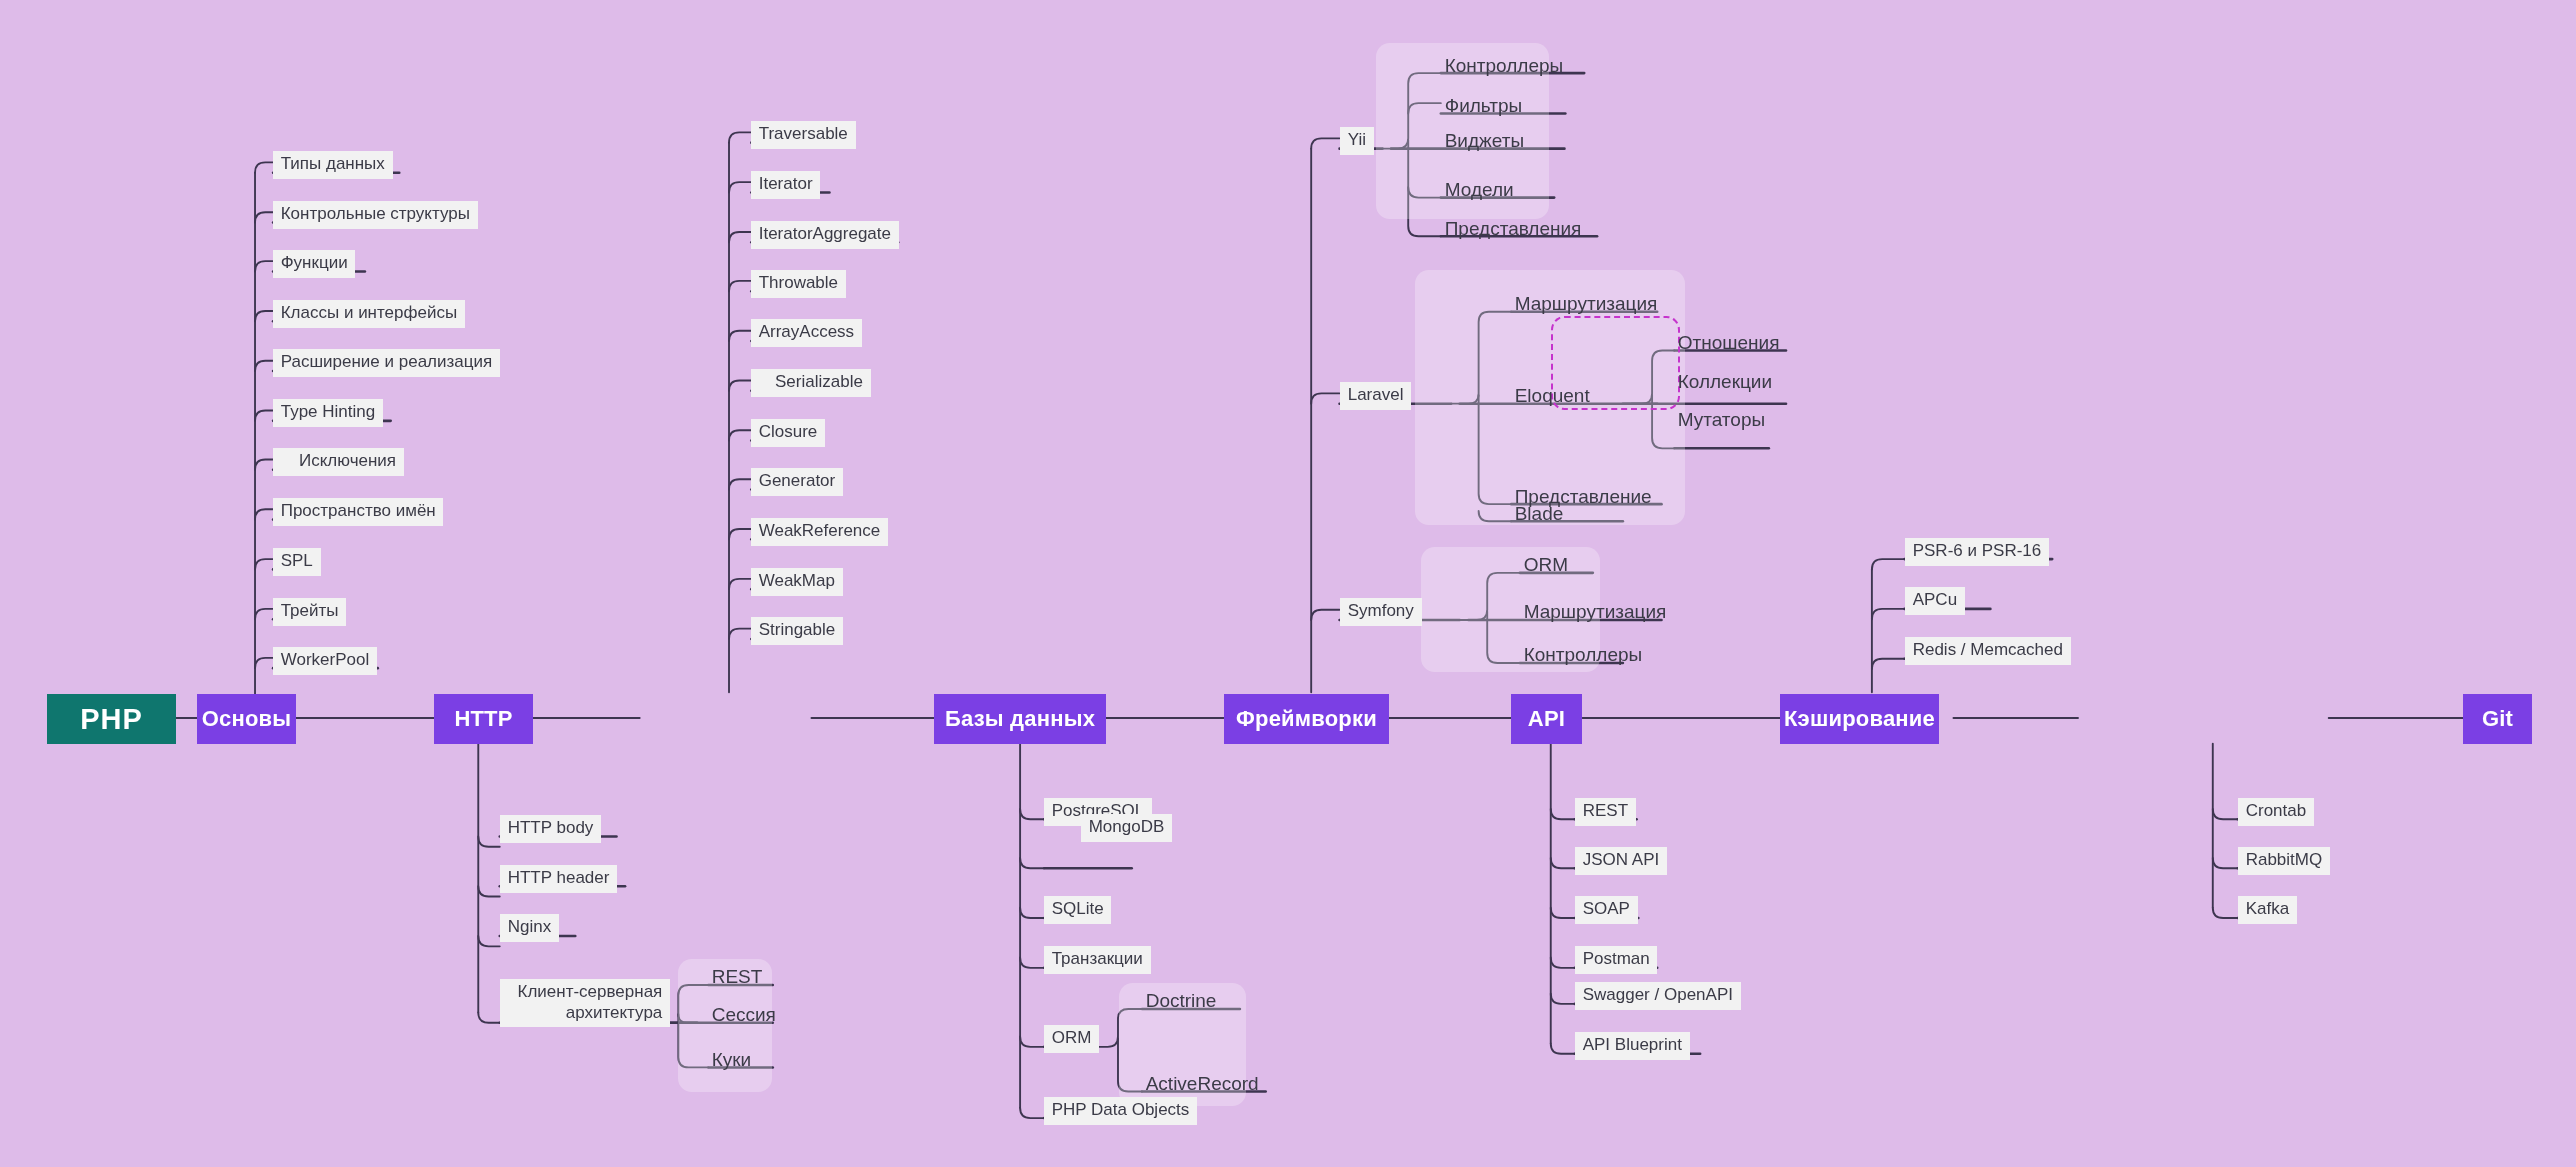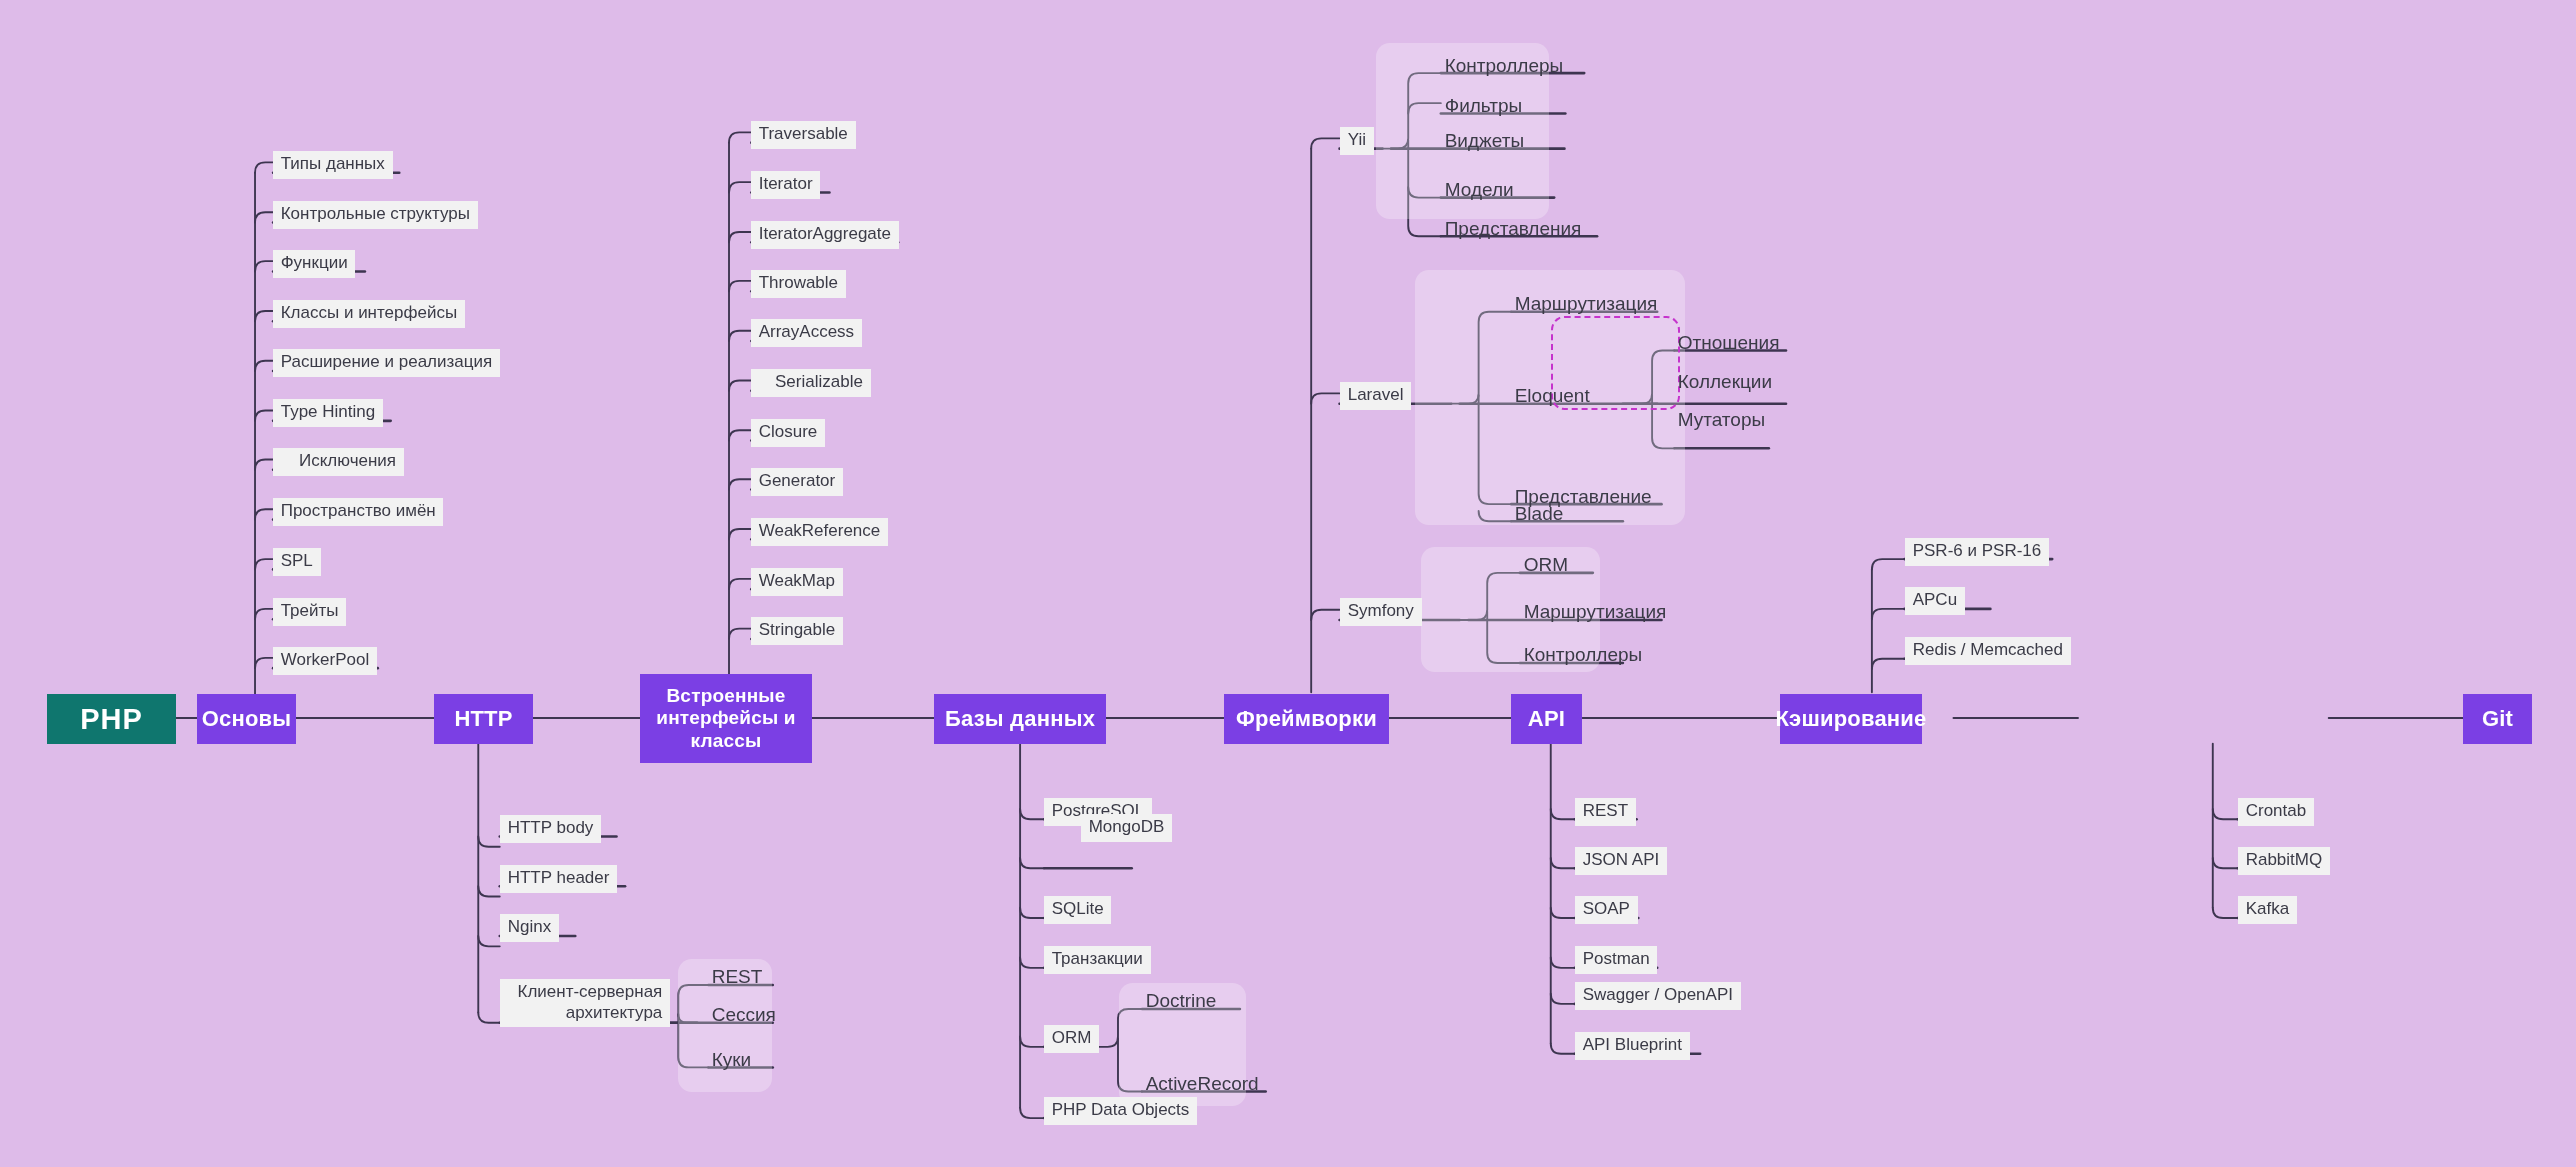--- a/index.html
+++ b/index.html
@@ -260,37 +260,34 @@
   </div>
 
   <div class="mnode" style="left:197px;top:694px;width:99px;height:50px;">
     <span>Основы</span>
   </div>
 
   <div class="mnode" style="left:434px;top:694px;width:99px;height:50px;">
     <span>HTTP</span>
   </div>
 
-  <div class="mnode" style="left:640px;top:674px;width:172px;height:89px;font-size:19px;">
-    <span>Встроенные интерфейсы и классы</span>
-  </div>
 
   <div class="mnode" style="left:934px;top:694px;width:172px;height:50px;">
     <span>Базы данных</span>
   </div>
 
   <div class="mnode" style="left:1224px;top:694px;width:165px;height:50px;">
     <span>Фреймворки</span>
   </div>
 
   <div class="mnode" style="left:1511px;top:694px;width:71px;height:50px;">
     <span>API</span>
   </div>
 
-  <div class="mnode" style="left:1780px;top:694px;width:142px;height:50px;">
+  <div class="mnode" style="left:1780px;top:694px;width:159px;height:50px;">
     <span>Кэширование</span>
   </div>
 
 
   <div class="mnode" style="left:2463px;top:694px;width:69px;height:50px;">
     <span>Git</span>
   </div>
 
   <div class="leaf" style="left:273px;top:151px;">
     <span>Типы данных</span></div>

